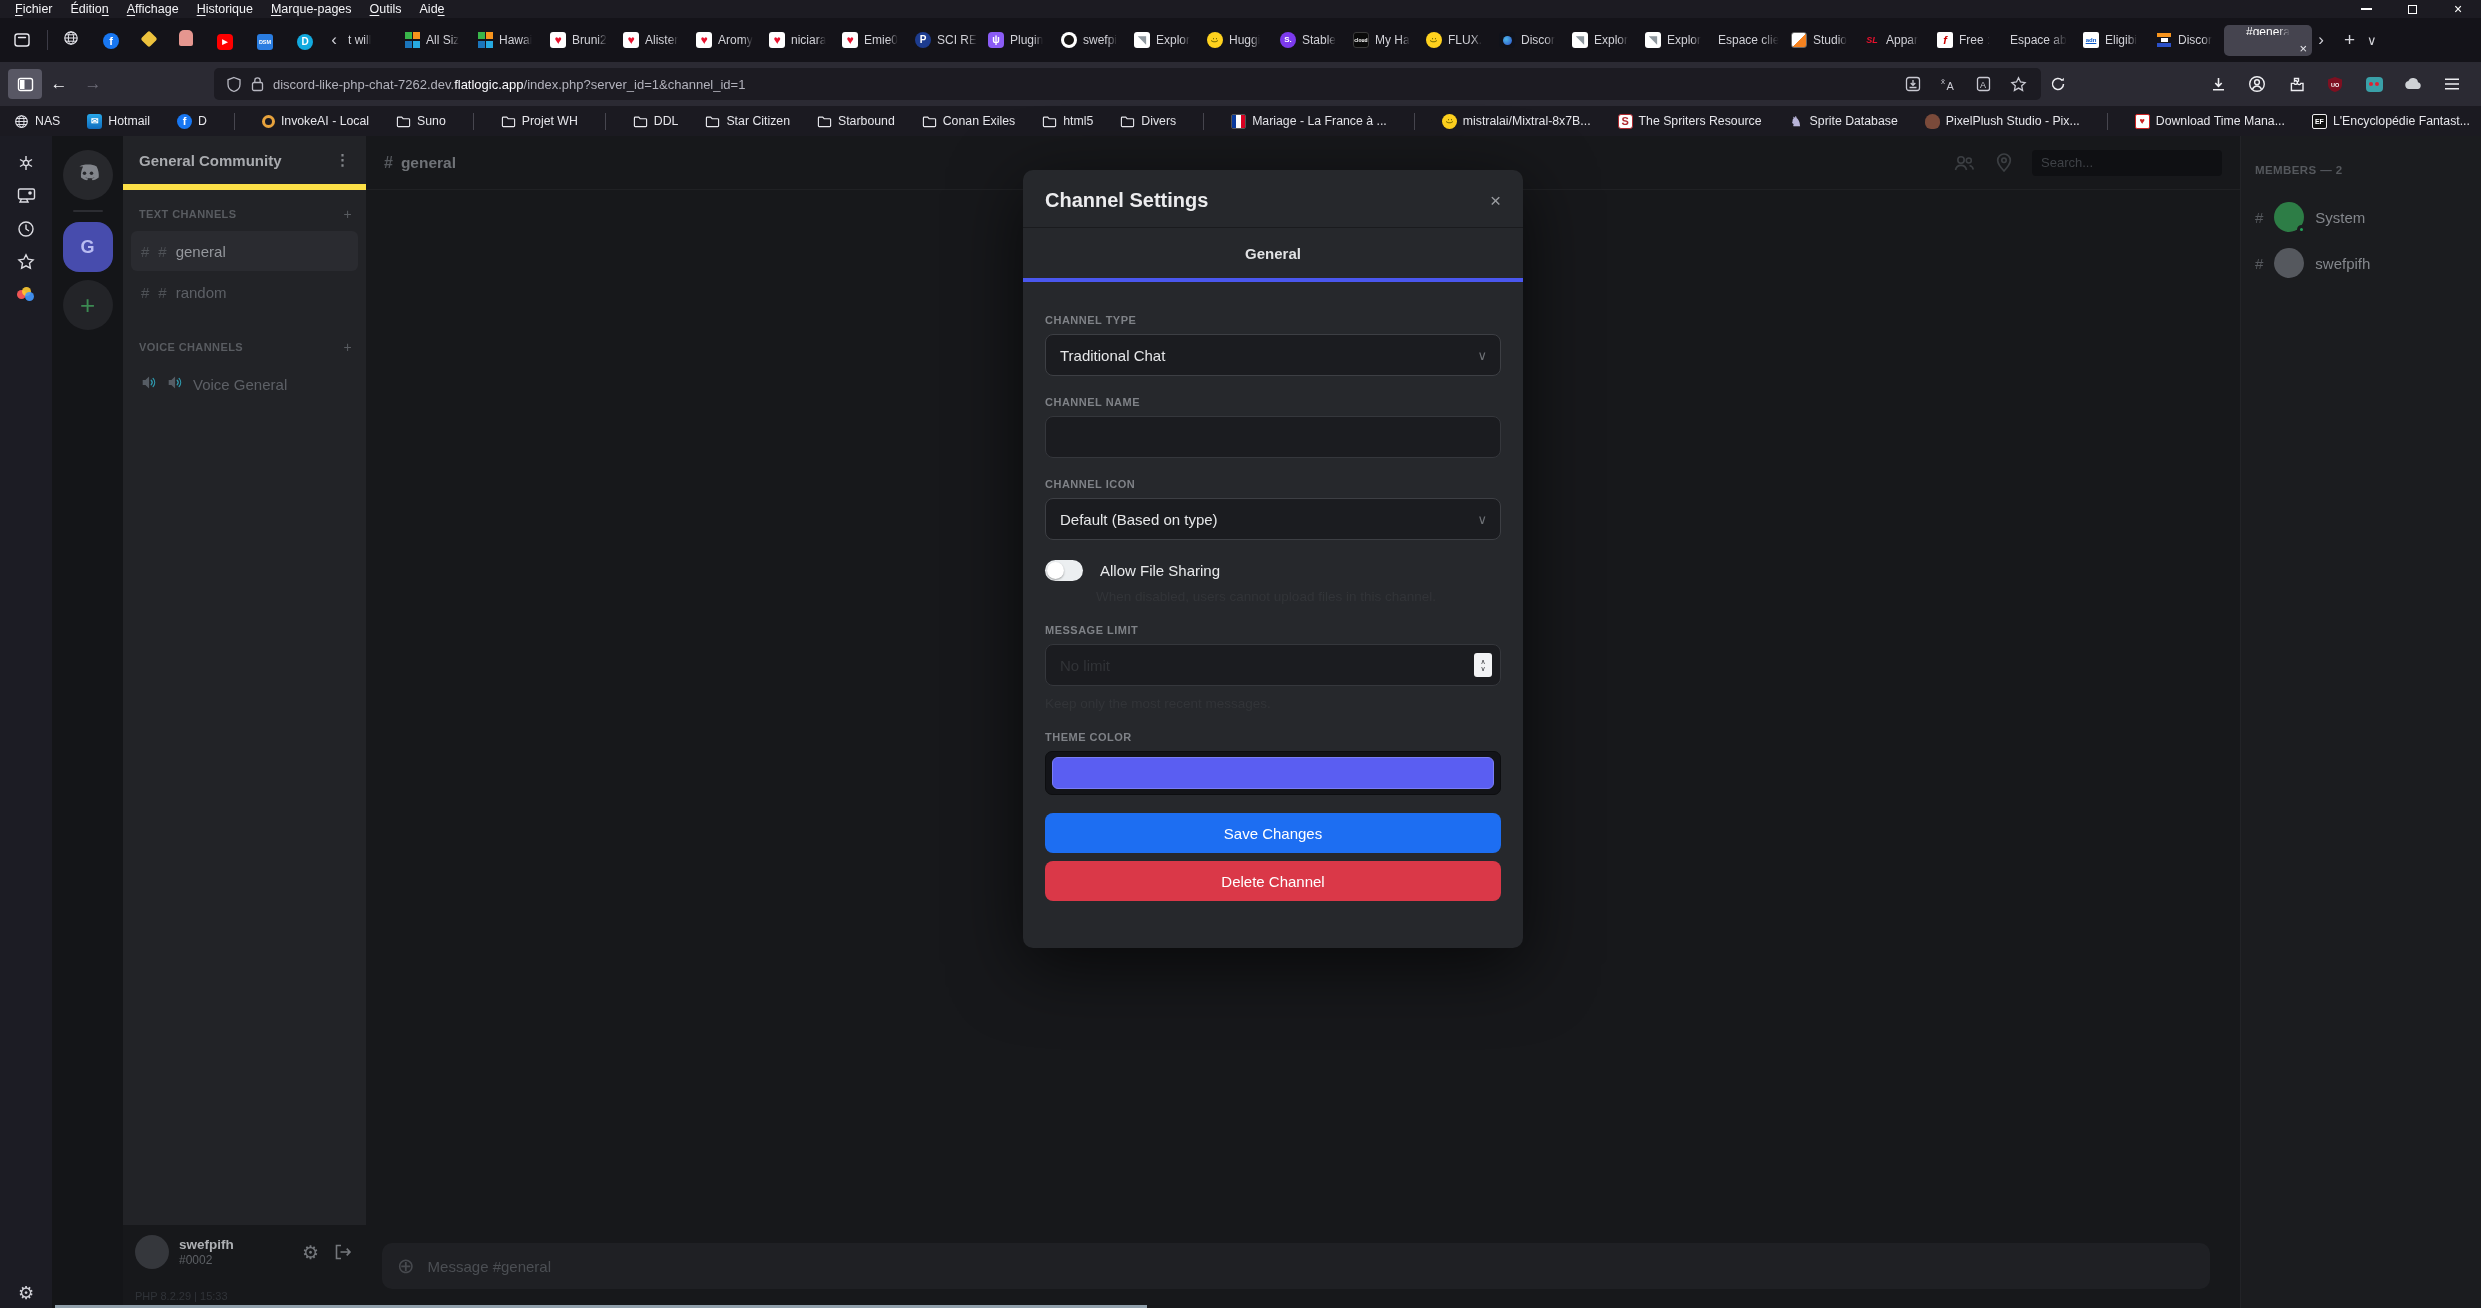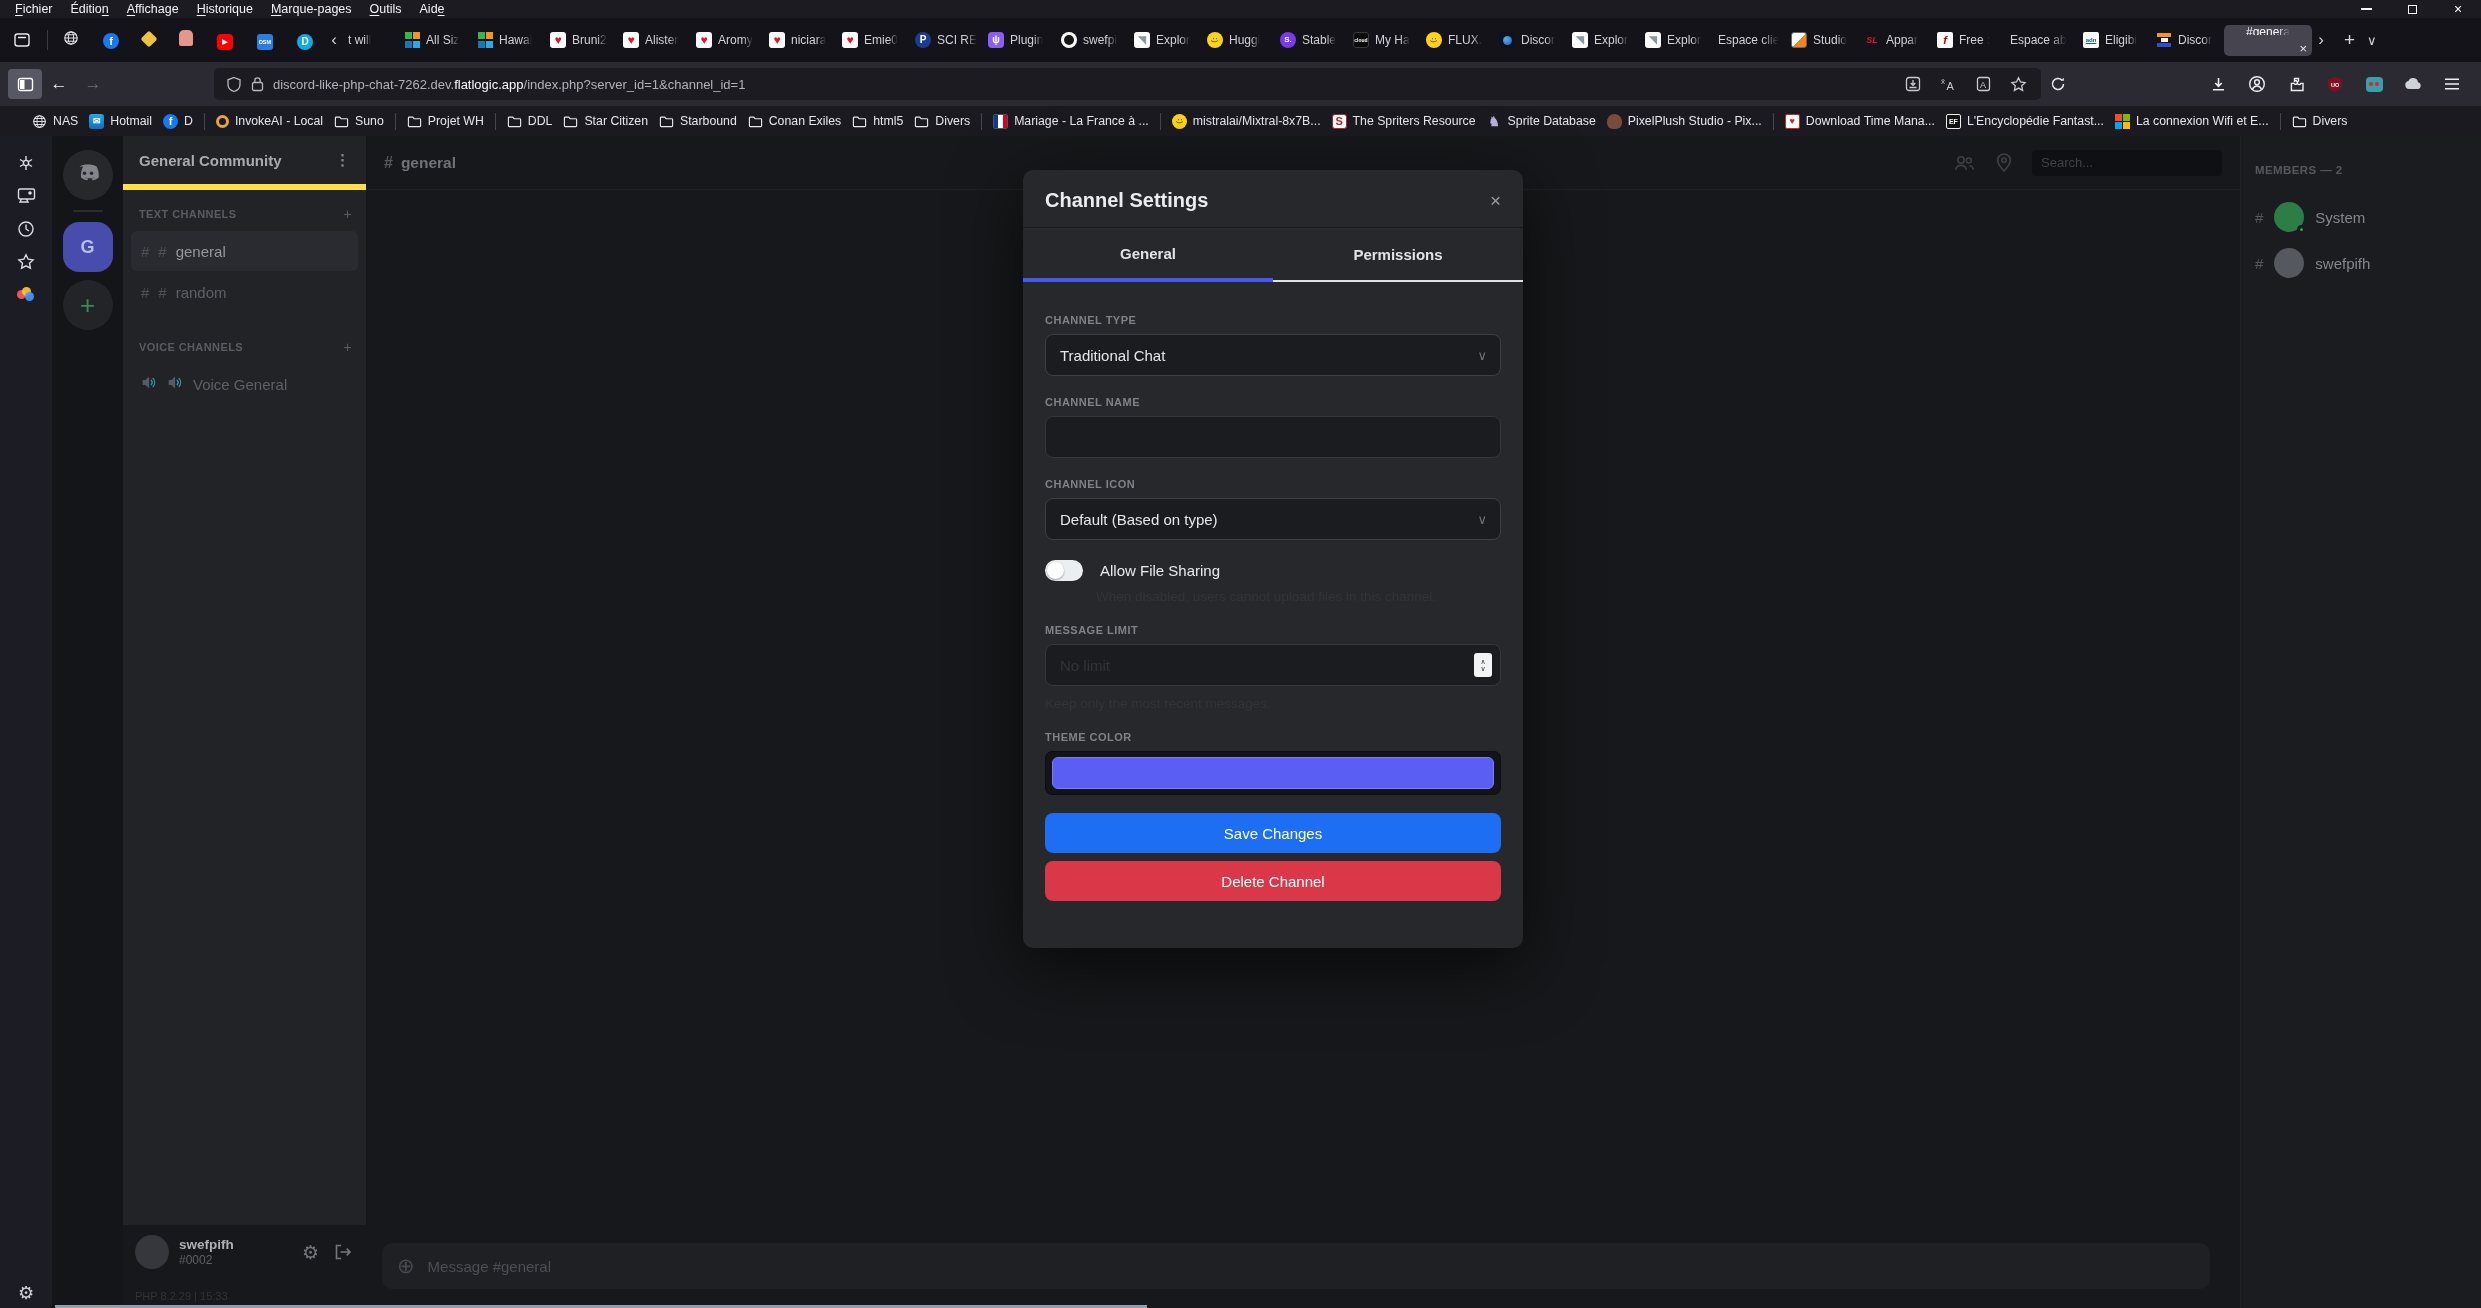--- a/index.html
+++ b/index.html
@@ -46,21 +46,21 @@
   .arrow-glyph { font-size:17px; color:#f0f0f4; }
   .arrow-glyph.dim { color:#6d6c78; }
   .urlbar { width:1827px; height:32px; margin-left:104px; background:#1c1b22; border-radius:5px; display:flex; align-items:center; padding:0 12px; gap:9px; flex:0 0 auto; }
   .url-text { font-size:13px; color:#b2b2bc; white-space:nowrap; overflow:hidden; flex:1; }
   .url-text b { color:#fbfbfe; font-weight:normal; }
   .urlbar-icons { display:flex; align-items:center; gap:13px; margin-left:auto; }
   .toolbar-right { display:flex; align-items:center; gap:17px; margin-left:auto; padding-right:10px; }
   .ticon { width:22px; height:22px; display:flex; align-items:center; justify-content:center; position:relative; }
 
   
-  .bookmarks { position:absolute; top:106px; left:0; right:0; height:30px; background:#1b1a21; display:flex; align-items:center; gap:11px; padding:0 32px; }
+  .bookmarks { position:absolute; top:106px; left:0; right:0; height:30px; background:#1b1a21; display:flex; align-items:center; gap:27px; padding:0 14px; }
   .bm { display:flex; align-items:center; gap:6px; color:#e6e6eb; font-size:12.3px; white-space:nowrap; }
   .bm .fv { width:15px; height:15px; }
   .bm-sep { width:1px; height:17px; background:#47464f; flex:0 0 auto; }
   .bm-spacer { flex:1; }
 
   
   #app { position:absolute; top:136px; left:0; right:0; bottom:0; background:#17181b; }
 
   #fxside { position:absolute; left:0; top:0; bottom:0; width:52px; background:#1c1c24; }
   .fxside-icon { width:52px; height:33px; display:flex; align-items:center; justify-content:center; color:#dcdce2; }
@@ -705,21 +705,20 @@
         </div>
     </div>
 
     <div id="modal">
       <div class="modal-header">
         <span class="modal-title">Channel Settings</span>
         <span class="modal-close">×</span>
       </div>
       <div class="modal-tabs" id="modal-tabs">
           <div class="mtab active" style="border-bottom-color: rgb(74, 87, 238);">General</div>
-          <div class="mtab">Permissions</div>
         </div>
       <div class="modal-body">
         <div class="flabel">CHANNEL TYPE</div>
         <div class="fctrl">
           <span>Traditional Chat</span>
           <span class="chev">∨</span>
         </div>
 
         <div class="flabel">CHANNEL NAME</div>
         <div class="fctrl empty">

